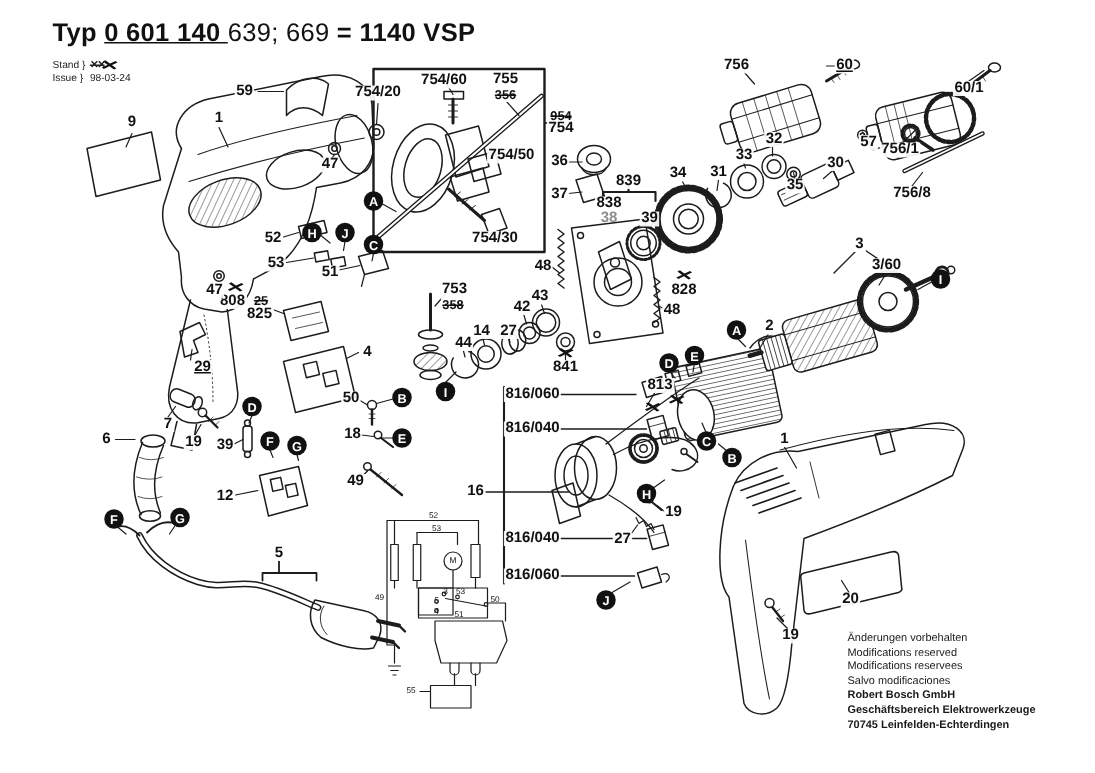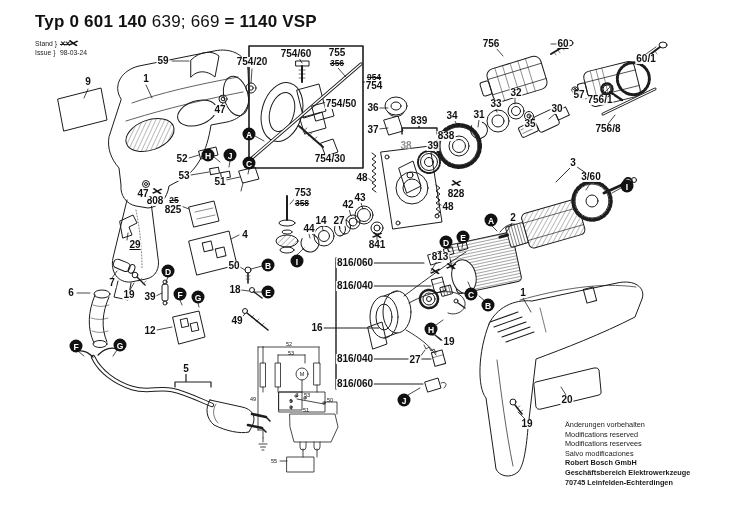--- a/index.html
+++ b/index.html
@@ -423,21 +423,21 @@
     <path d="M471,289 L468,282"></path>
           <path d="M485,301 L479,296"></path>
           <path d="M436,325 L443,320"></path>
           <path d="M408,395 L420,388"></path>
     <path d="M621,188 L612,193"></path>
           <path d="M591,182 L586,190"></path>
   </g>
 </g>
 </svg>
 
-<div class="title"><span style="font-weight: 700;">Typ </span><span style="font-weight: 700;">0 601 140 </span><span style="font-weight: 400;">639; 669 </span><span style="font-weight: 700;">= 1140 VSP</span></div>
+<div class="title"><span style="font-weight: 700;">Typ </span><span style="font-weight: 700; text-decoration: underline;">0 601 140 </span><span style="font-weight: 400;">639; 669 </span><span style="font-weight: 700;">= 1140 VSP</span></div>
 
 <div class="rev">
   <div class="rev-rows">
         <div class="rev-row">Stand }</div>
         <div class="rev-row">Issue }</div>
       </div>
   <div class="rev-right">
     <div class="rev-old" style="text-decoration:line-through;"><span>✕✕</span></div>
     <div class="rev-date">98-03-24</div>
   </div>
@@ -462,21 +462,21 @@
       <div class="pl" style="left: 296px; top: 54px;">754/60</div>
       <div class="pl" style="left: 337px; top: 53px;">755</div>
       <div class="pl strike" style="left: 337px; top: 63px;">356</div>
       <div class="pl strike" style="left: 374px; top: 77px;">954</div>
       <div class="pl" style="left: 374px; top: 86px;">754</div>
       <div class="pl" style="left: 341px; top: 104px;">754/50</div>
       <div class="pl" style="left: 330px; top: 159px;">754/30</div>
       <div class="pl" style="left: 373px; top: 108px;">36</div>
       <div class="pl" style="left: 373px; top: 130px;">37</div>
       <div class="pl" style="left: 419px; top: 121px;">839</div>
-      <div class="pl" style="left: 406px; top: 136px; margin-left: 40px;">838</div>
+      <div class="pl" style="left: 406px; top: 136px;">838</div>
       <div class="pl muted" style="left: 406px; top: 146px;">38</div>
       <div class="pl" style="left: 433px; top: 146px;">39</div>
       <div class="pl" style="left: 452px; top: 116px;">34</div>
       <div class="pl" style="left: 479px; top: 115px;">31</div>
       <div class="pl" style="left: 496px; top: 104px;">33</div>
       <div class="pl" style="left: 516px; top: 93px;">32</div>
       <div class="pl" style="left: 530px; top: 124px;">35</div>
       <div class="pl" style="left: 557px; top: 109px;">30</div>
       <div class="pl" style="left: 579px; top: 95px;">57</div>
       <div class="pl" style="left: 491px; top: 44px;">756</div>

